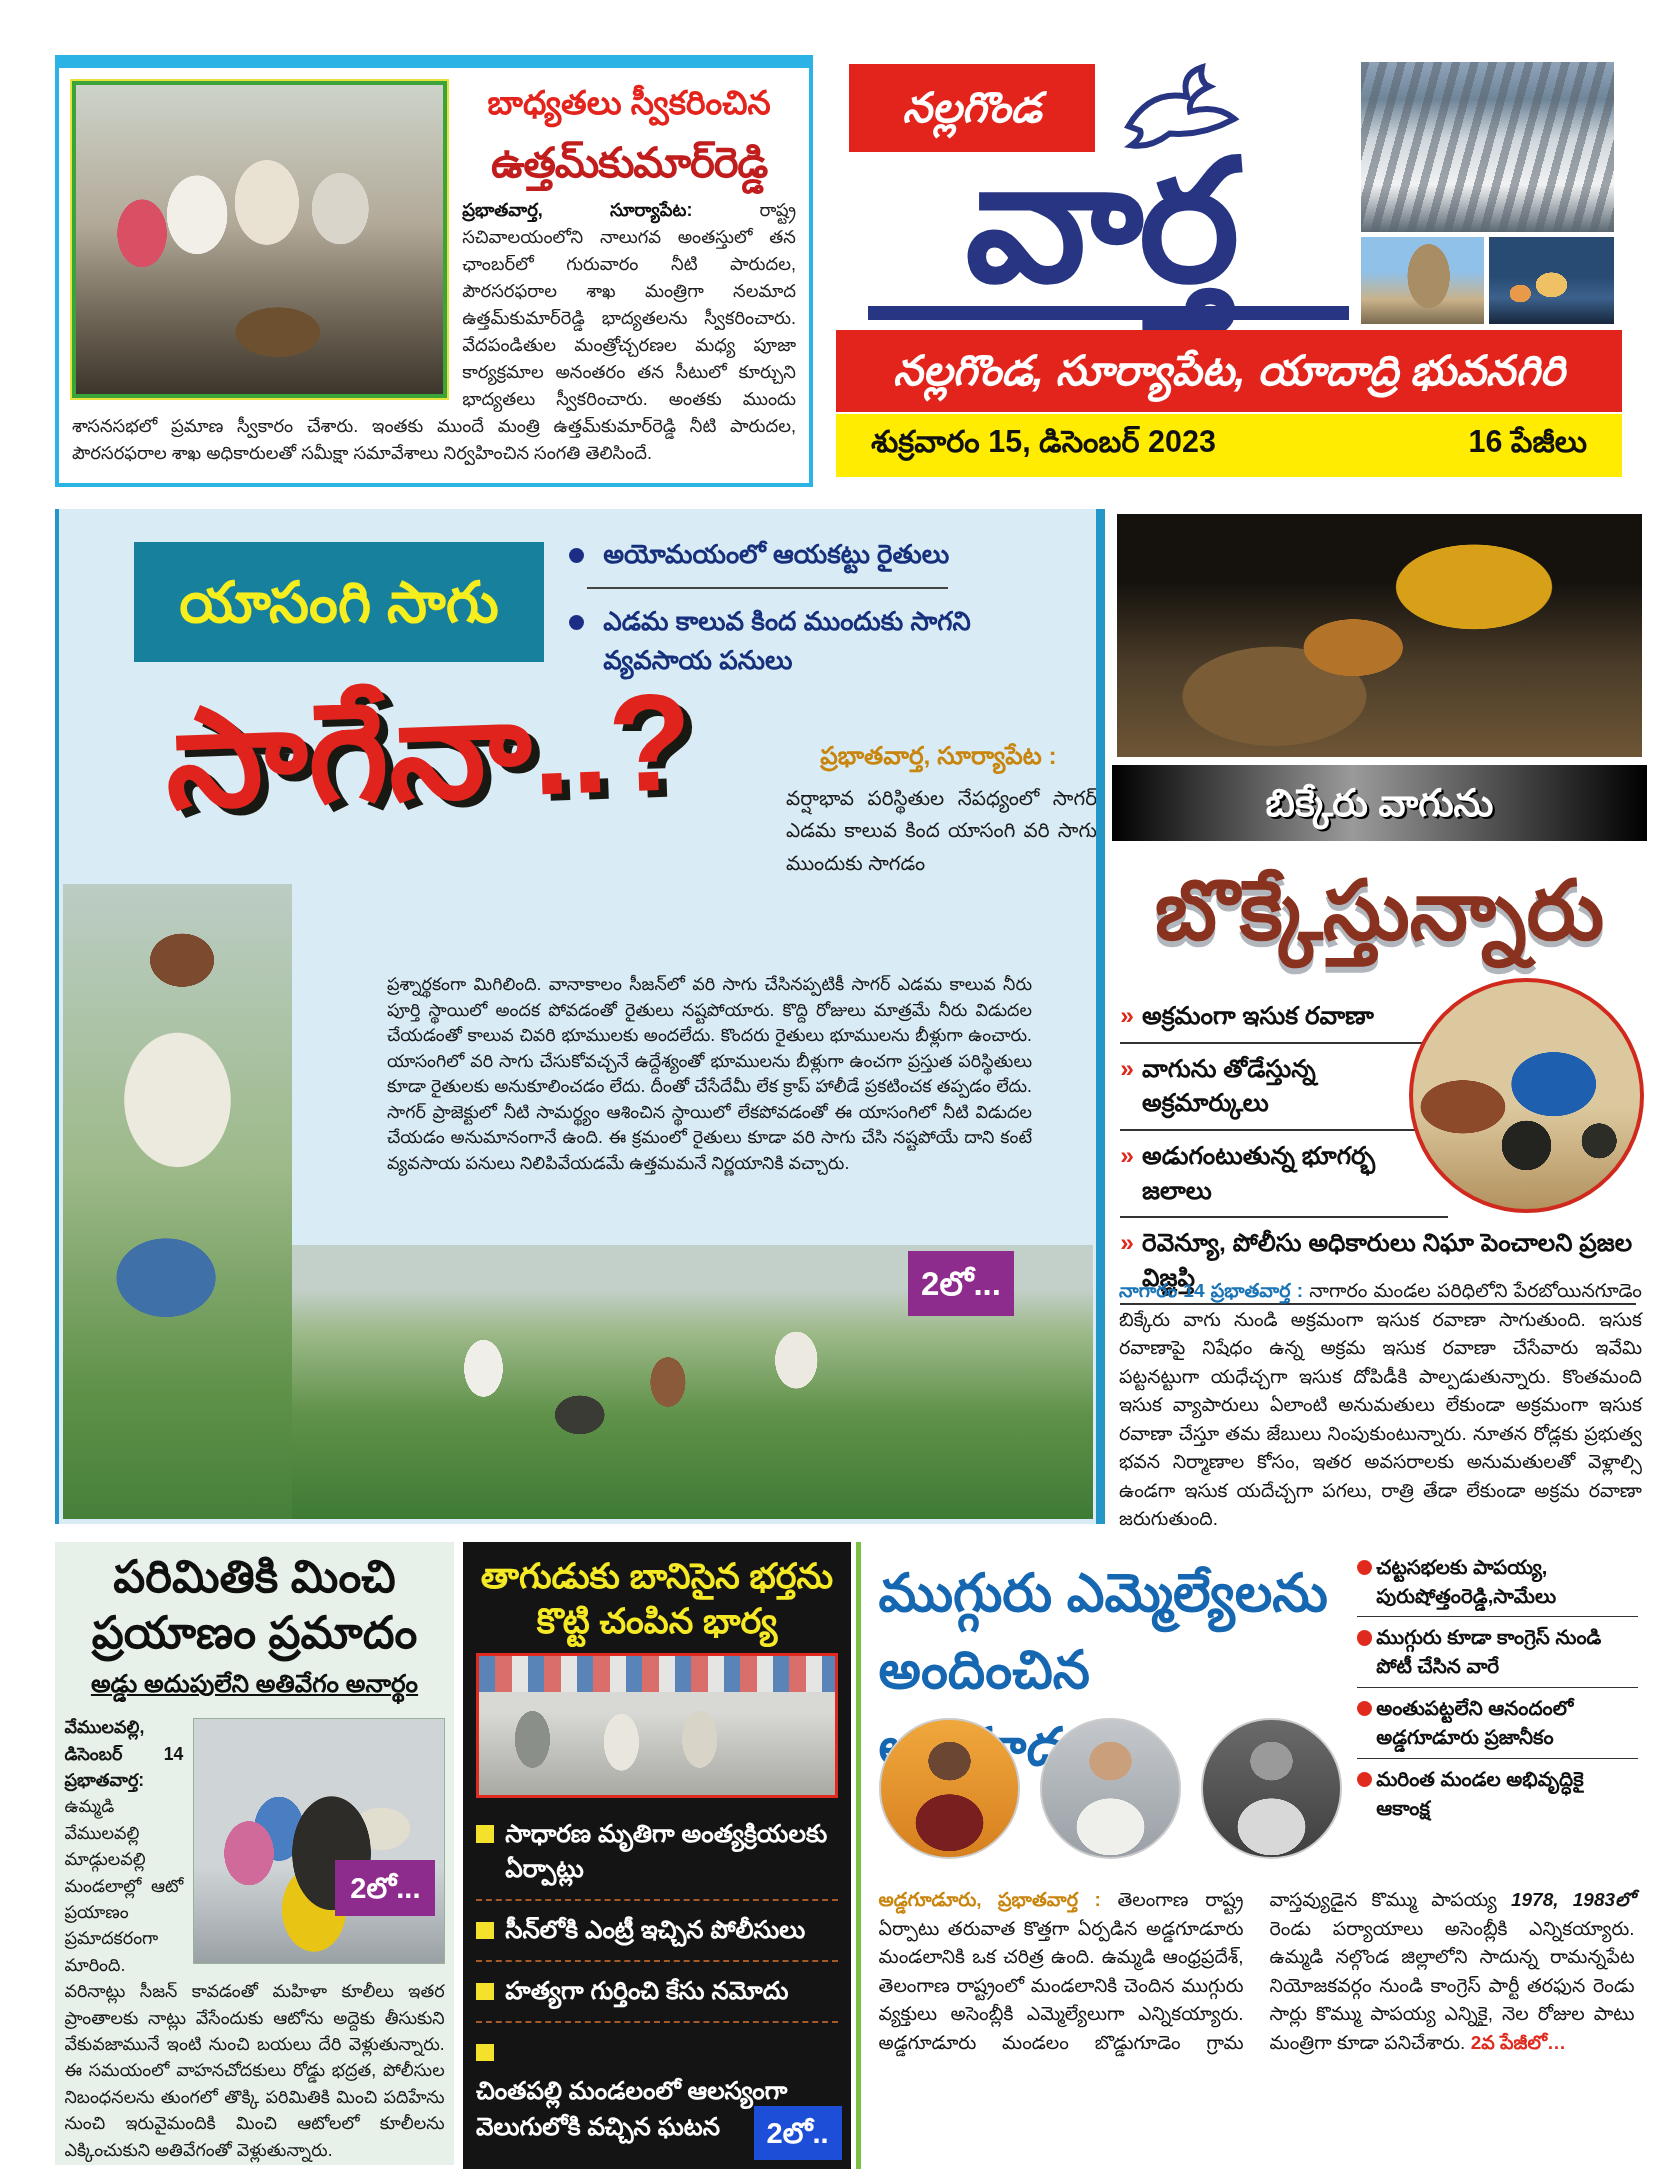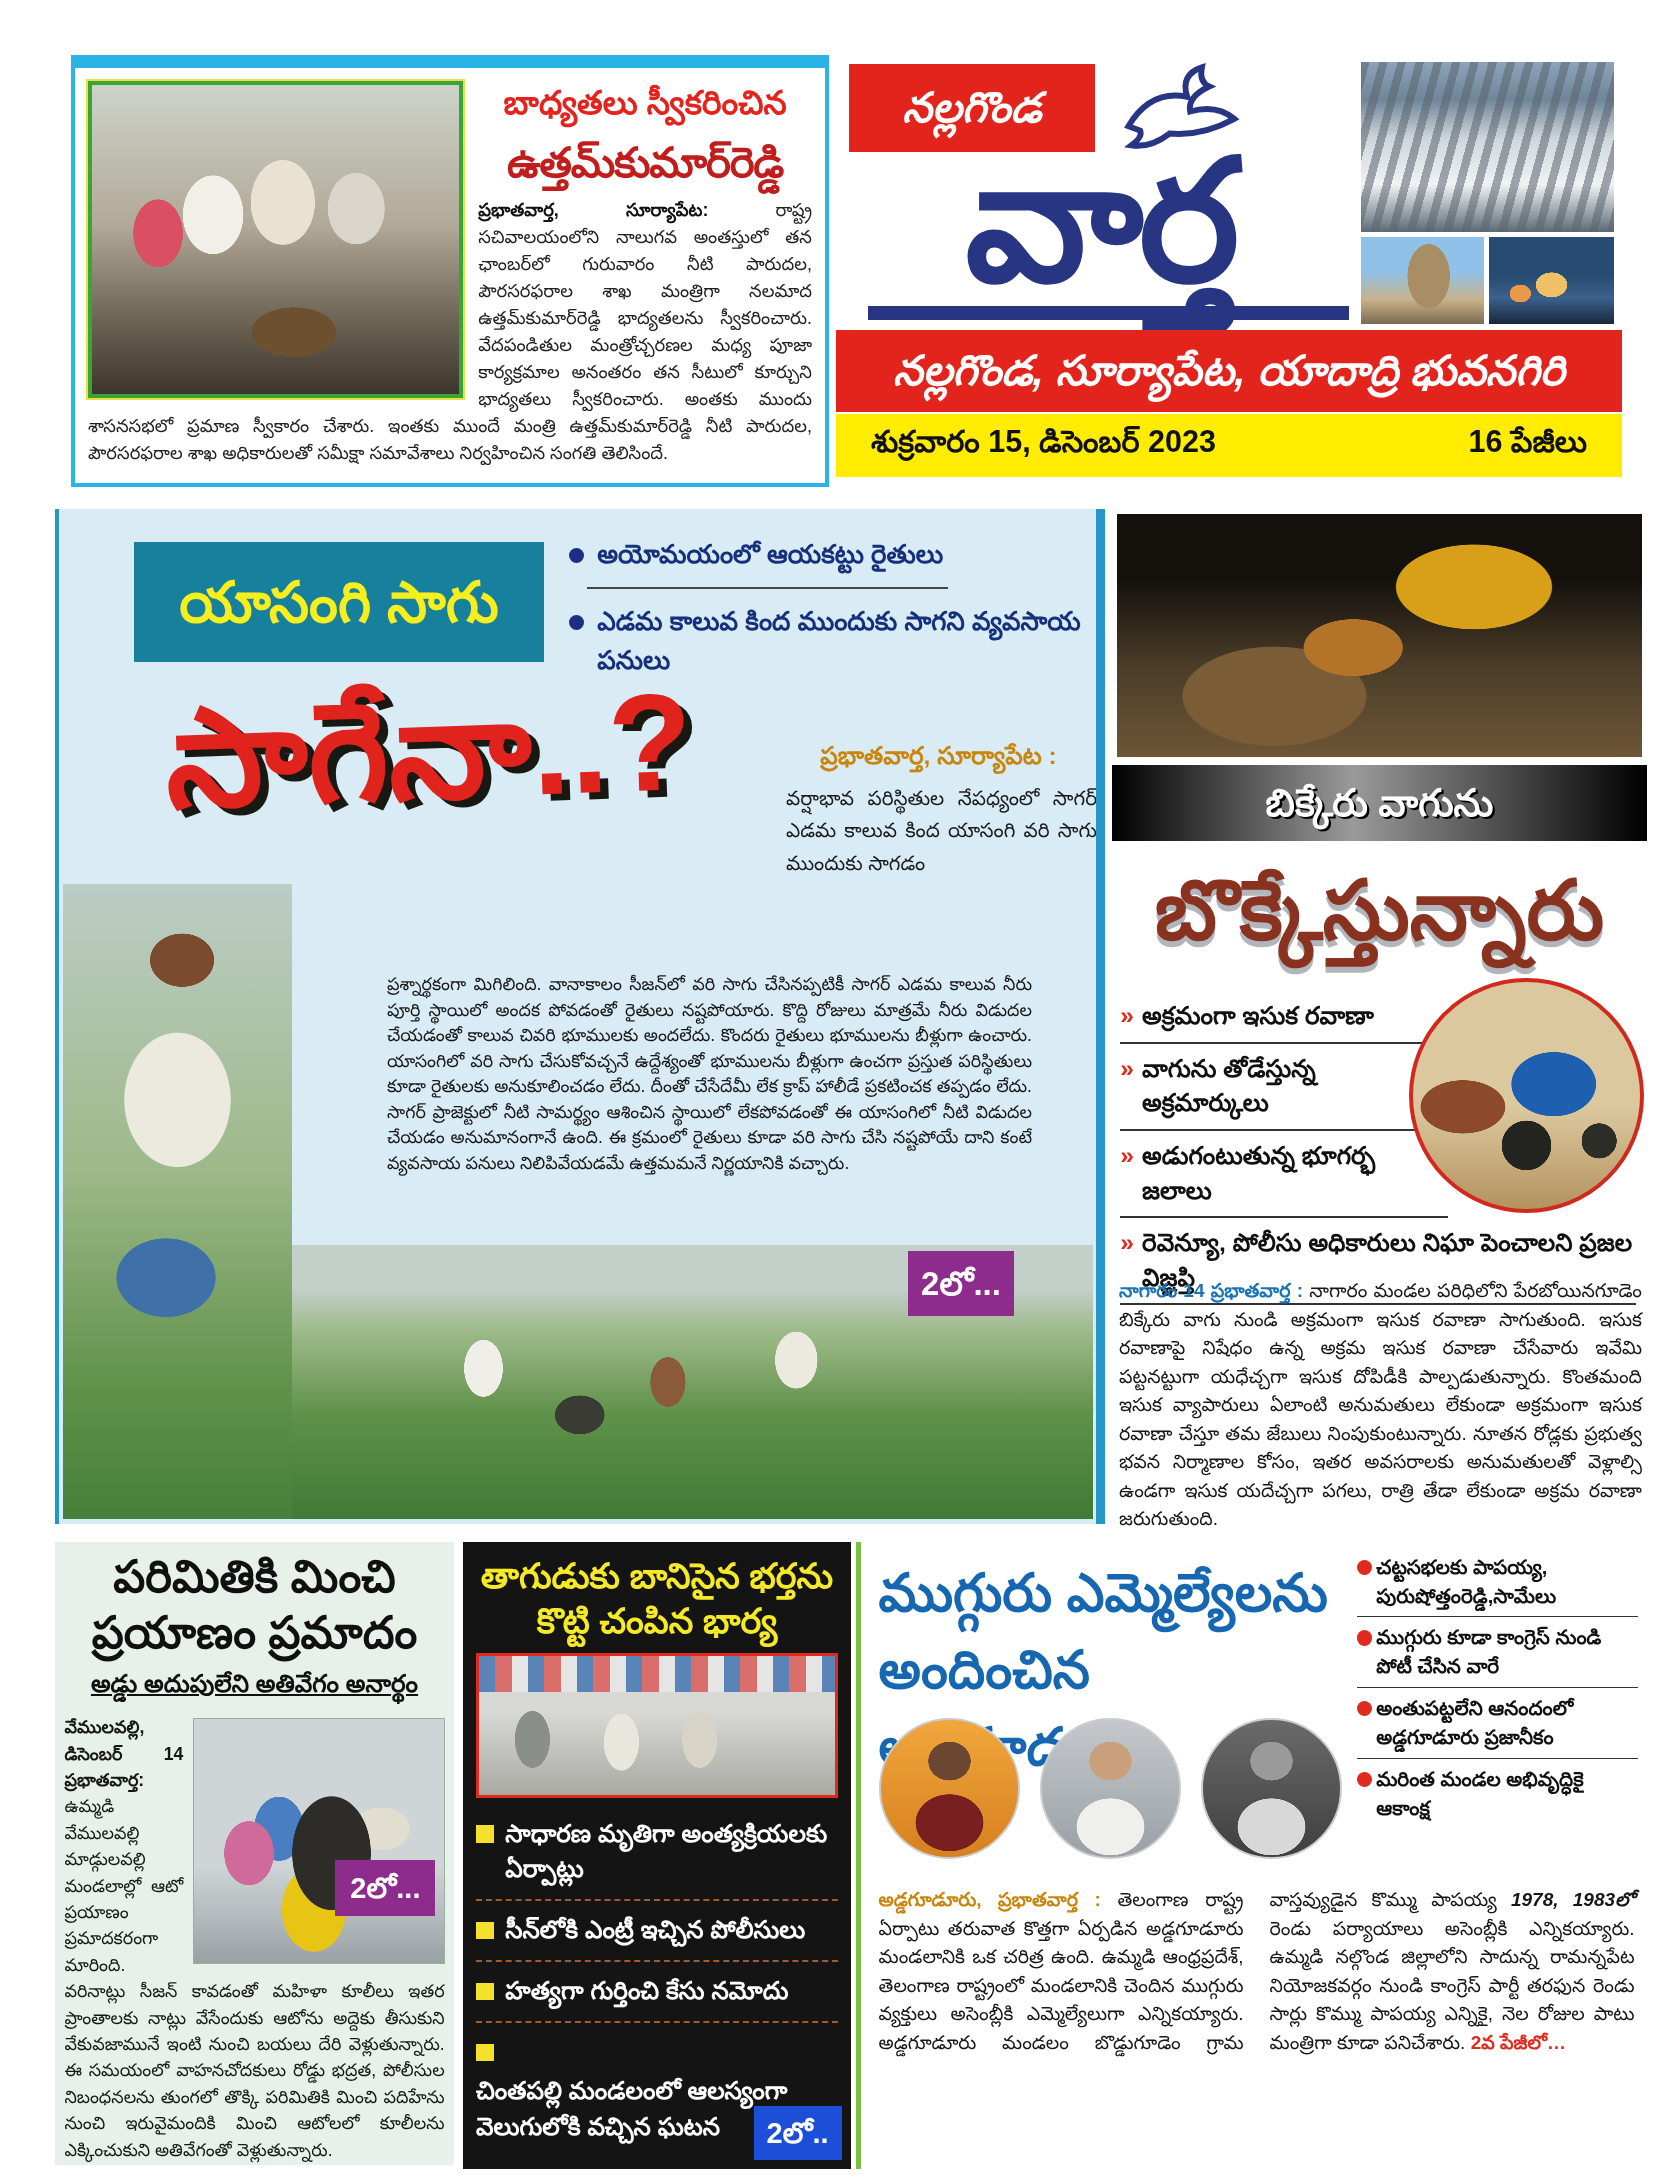--- a/index.html
+++ b/index.html
@@ -1,21 +1,21 @@
 <!DOCTYPE html>
 <html style="font-size:9.4px"><head>
 <meta charset="utf-8">
 <style>
   * { margin:0; padding:0; box-sizing:border-box; }
   body { background:#ffffff; font-family:"Liberation Sans","DejaVu Sans",sans-serif; }
   #page { position:relative; width:1677px; height:2183px; background:#ffffff; overflow:hidden; }
   .photo { position:absolute; }
 
   
-  #story-uttam { position:absolute; left:71px; top:55px; width:758px; height:432px;
+  #story-uttam { position:absolute; left:55px; top:55px; width:758px; height:432px;
     background:#fff; border:4.7px solid #2bb3e6; border-top-width:13px; padding:8.2px 13px; overflow:hidden; }
   #story-uttam .photo.oath { position:relative; float:left; width:375px; height:317px; margin:4.7px 15.2px 5.9px 0;
     border:4.7px solid #3aa339; outline:2.3px solid #e8e23a;
     background:
       radial-gradient(41px 56px at 18% 48%, #d94f63 0 60%, rgba(0,0,0,0) 61%),
       radial-gradient(50px 65px at 33% 42%, #f2efe9 0 60%, rgba(0,0,0,0) 61%),
       radial-gradient(53px 70px at 52% 38%, #e9e2d2 0 60%, rgba(0,0,0,0) 61%),
       radial-gradient(47px 59px at 72% 40%, #d9d5ca 0 60%, rgba(0,0,0,0) 61%),
       radial-gradient(70px 41px at 55% 80%, #6c5030 0 60%, rgba(0,0,0,0) 61%),
       linear-gradient(180deg,#cdd3c9 0%,#b2a998 45%,#6f6657 75%,#3c352b 100%); }
@@ -51,21 +51,21 @@
   #date-bar { position:absolute; left:836px; top:414px; width:786px; height:63px; background:#ffec00;
     color:#111; font-size:30.5px; font-weight:bold; display:flex; justify-content:space-between;
     align-items:center; padding:0 35px; }
 
   
   #story-yasangi { position:absolute; left:55px; top:509px; width:1050px; height:1015px; background:#d9ecf6;
     border-left:4.7px solid #2596c8; border-right:9.4px solid #2596c8; overflow:hidden; }
   #story-yasangi .kicker-box { position:absolute; left:27px; top:33px; width:410px; height:120px; background:#17809c;
     color:#f7ee1e; font-size:57px; font-weight:800; text-align:center; line-height:120px;margin-left:48px; }
   #story-yasangi .lead-bullets { position:absolute; left:510px; top:26px; width:516px; list-style:none; }
-  #story-yasangi .lead-bullets li { display:flex; gap:13px; align-items:flex-start; color:#16307c; font-weight:bold;
+  #story-yasangi .lead-bullets li { display:flex; gap:19px; align-items:flex-start; color:#16307c; font-weight:bold;
     font-size:26px; line-height:1.5; }
   #story-yasangi .lead-bullets li.sep { border-top:2.9px solid #444; width:70%; margin:13px 0 13px 17.6px; }
   #story-yasangi .dot { flex:0 0 auto; width:15.2px; height:15.2px; border-radius:50%; background:#1c2d86; margin-top:13px; }
   #story-yasangi .mega-headline { position:absolute; left:17.6px; top:141px; width:704px; color:#e0231c;
     font-size:138px; font-weight:800; white-space:nowrap; text-align:center; line-height:1.45;
     text-shadow:8.2px 7px 0 #191914; transform:rotate(-2deg); }
   #story-yasangi .dateline { position:absolute; left:721px; top:233px; width:317px; color:#c8860e;
     font-weight:bold; font-size:24.6px; text-align:center; }
   #story-yasangi .intro { position:absolute; left:727px; top:273px; width:311px; font-size:20px; line-height:1.62;
     text-align:justify; color:#1a1a1a; }

